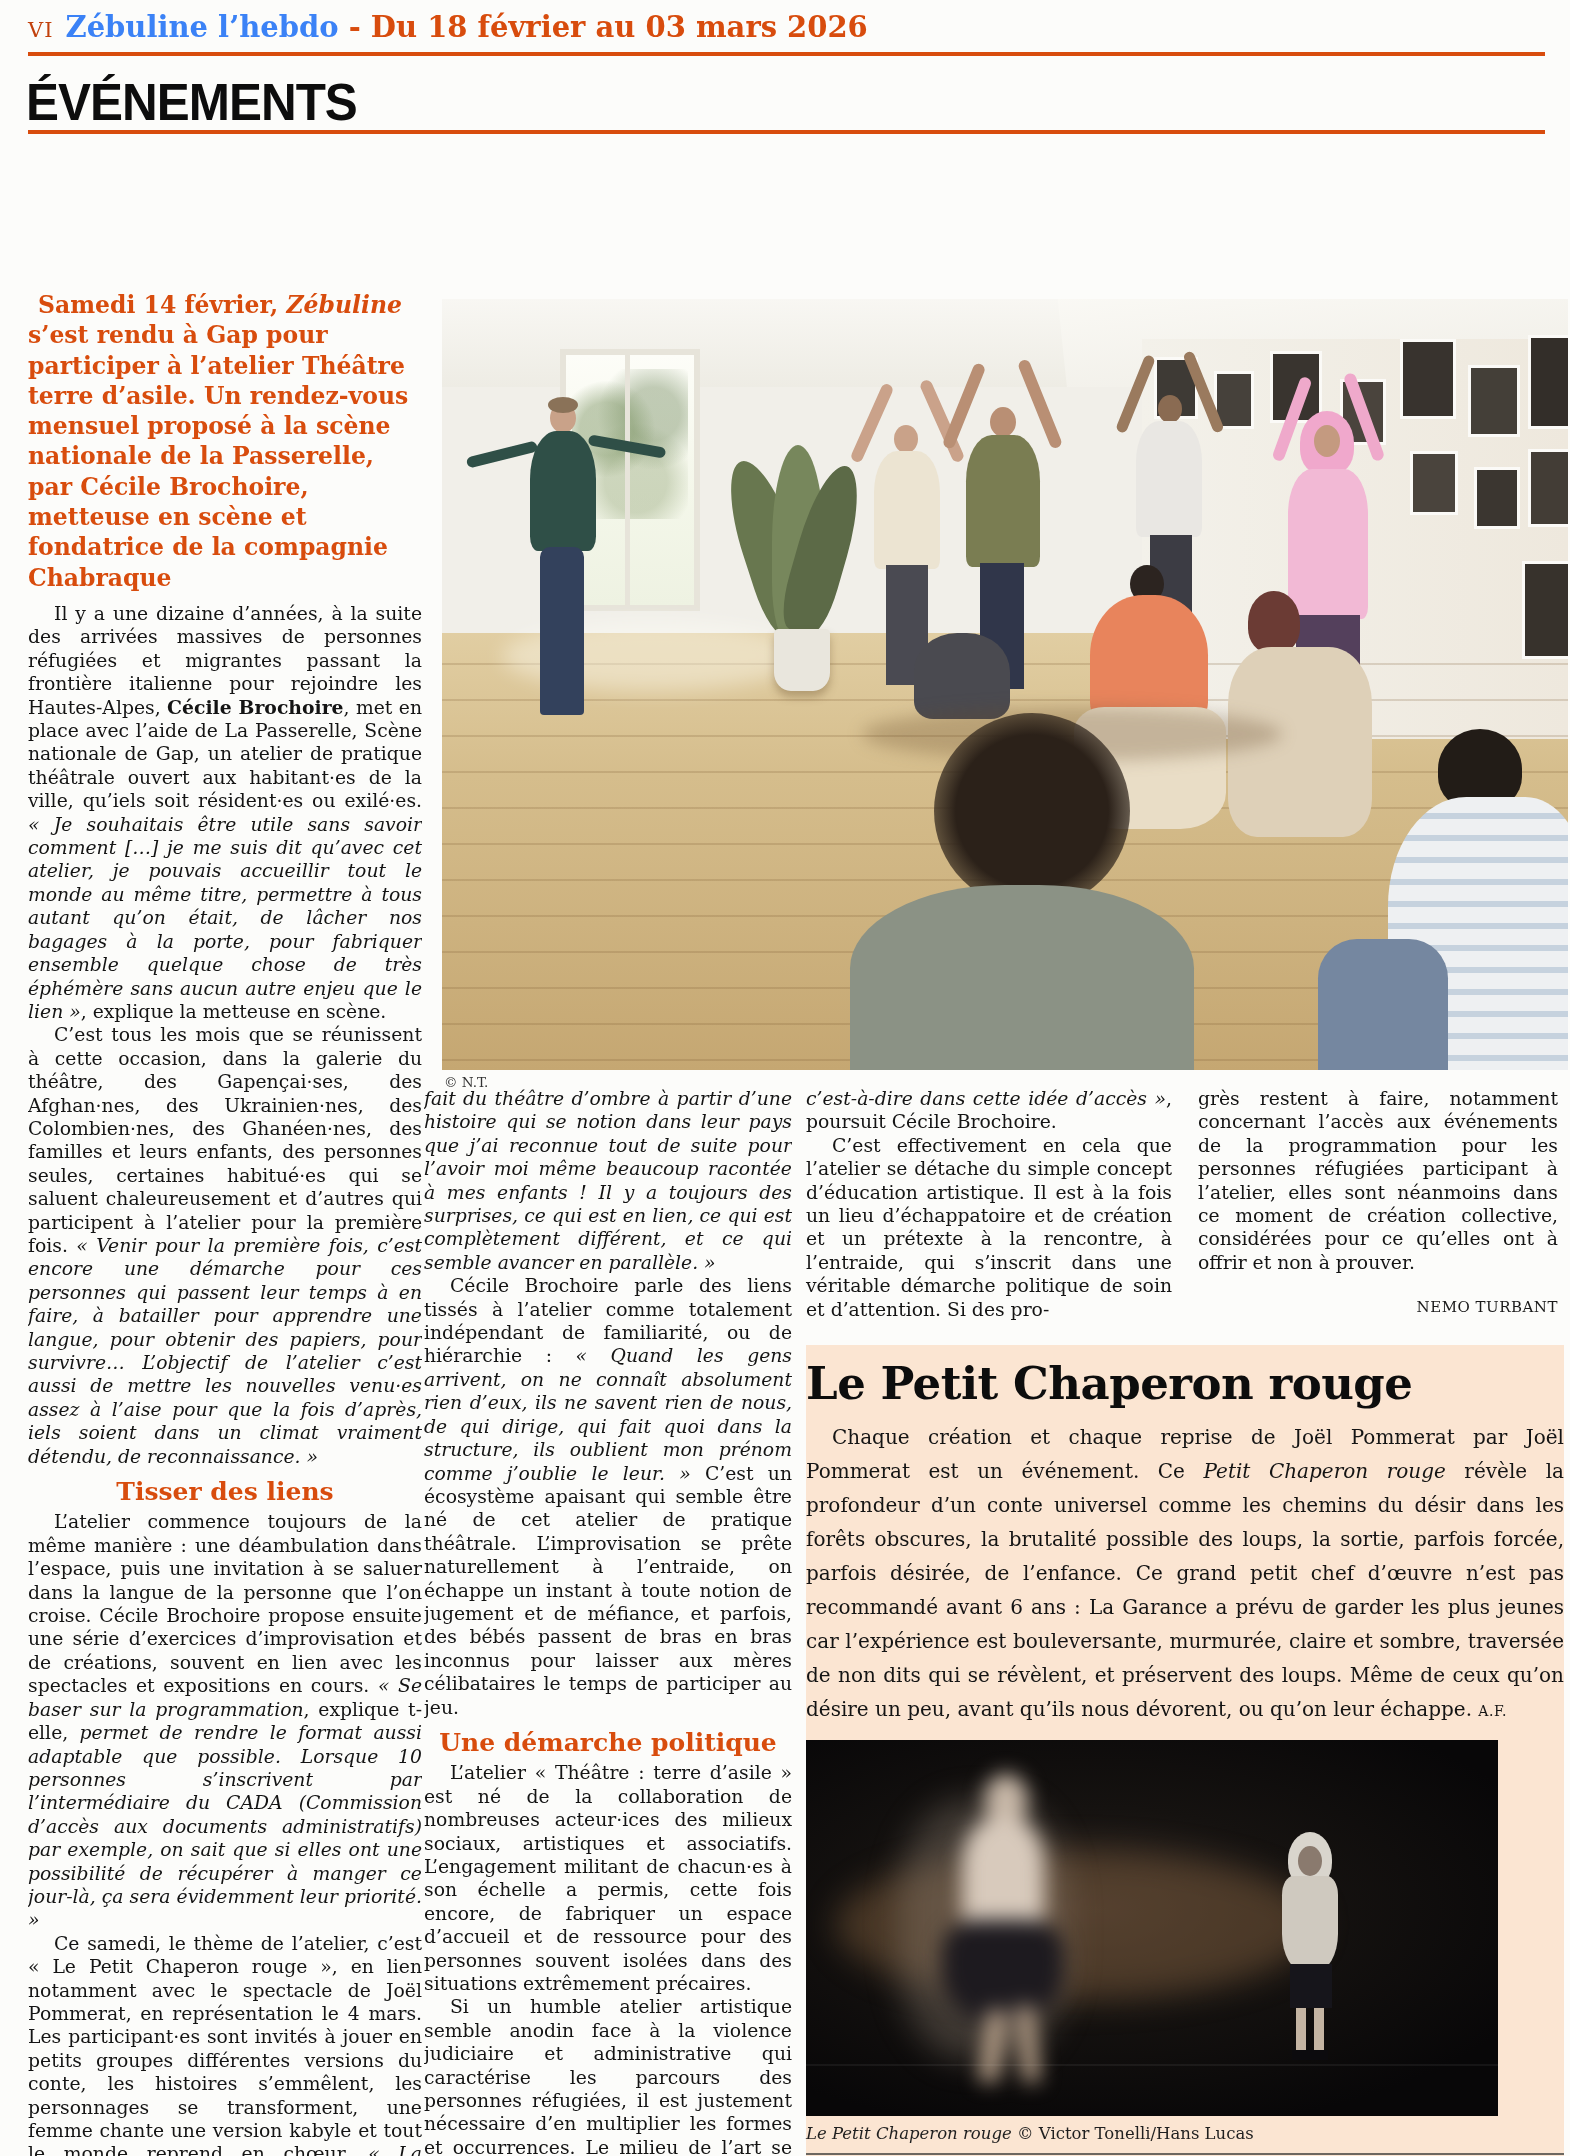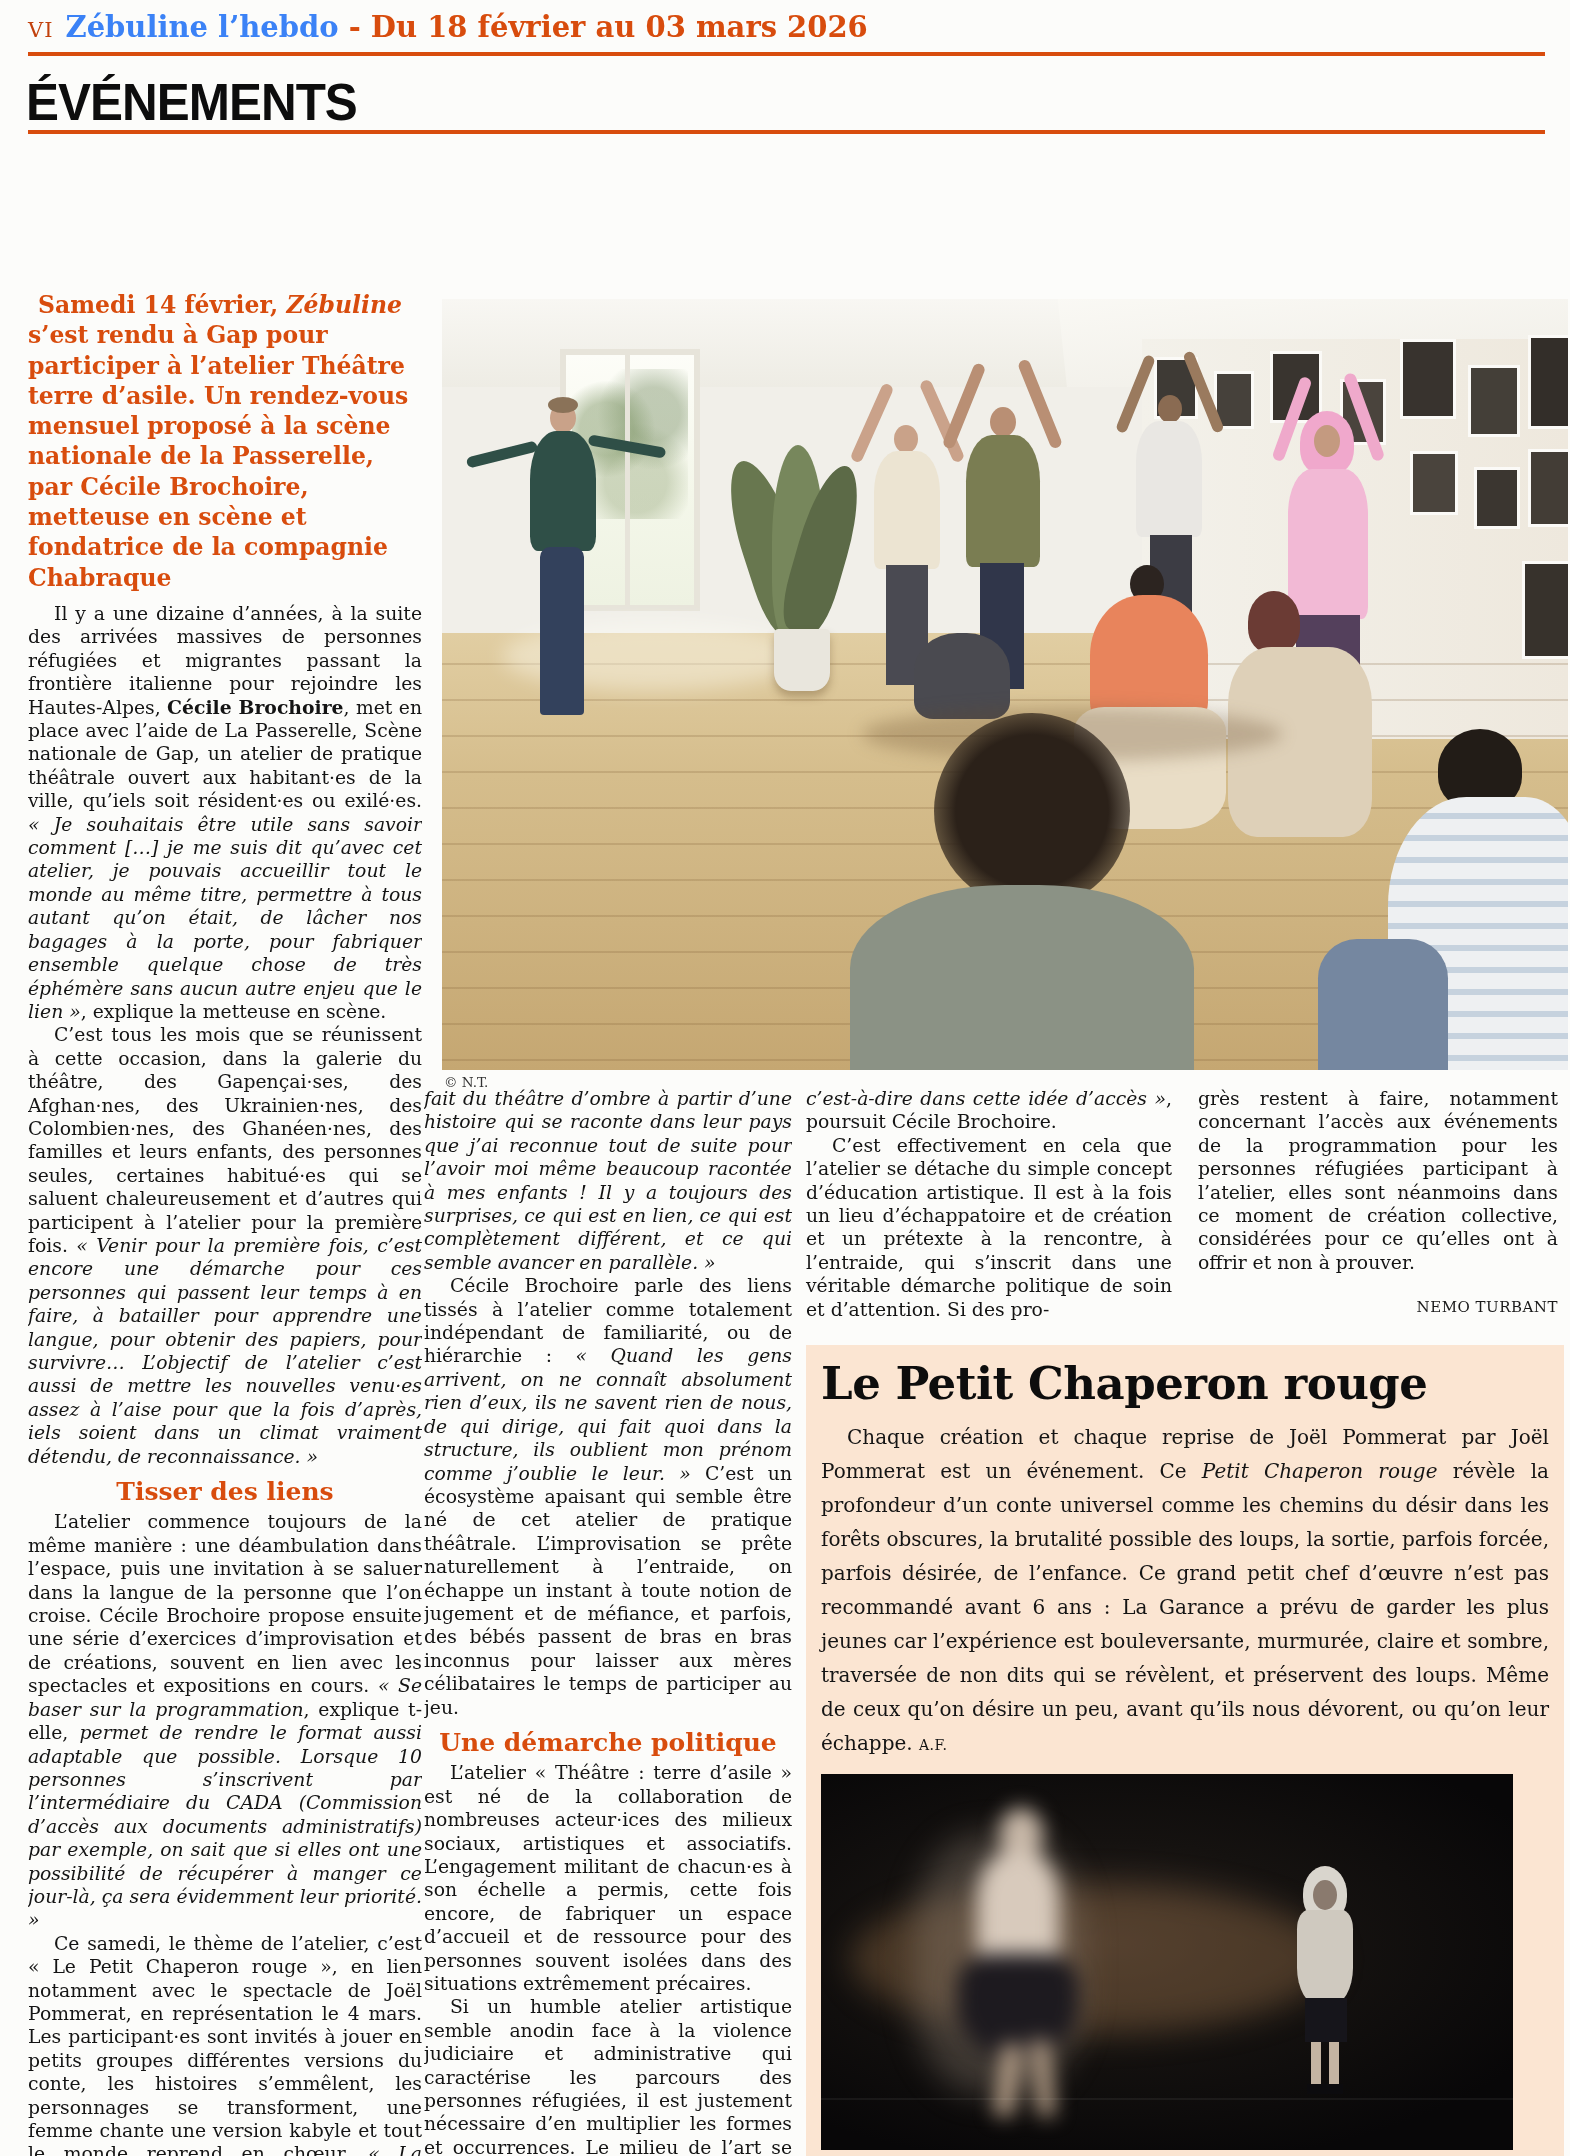--- a/index.html
+++ b/index.html
@@ -45,21 +45,21 @@
         background:repeating-linear-gradient(180deg,rgba(0,0,0,0) 0 34px,rgba(118,84,44,.2) 34px 36px);}
 
   
   .photo2{position:relative;margin-top:12px;width:692px;height:376px;overflow:hidden;
         background:radial-gradient(ellipse 70% 60% at 42% 45%,#2a2320 0%,#151210 45%,#080708 100%);}
   .blur10{filter:blur(10px);}
   .blur16{filter:blur(16px);}
 
   
   .panel{left:806px;top:1345px;width:758px;height:811px;background:#fbe5d2;
-        padding:10px 15px;box-sizing:border-box;}
+        padding:10px 0;box-sizing:border-box;}
   .panel-headline{font-weight:bold;font-size:45px;letter-spacing:-.5px;color:#0d0d0d;margin:2px 0 10px;}
   .panel-body{font-size:20px;line-height:34px;text-align:justify;}
   .caption{margin-top:8px;font-size:16.5px;color:#1f1f1f;}
   .panel-rule{margin-top:10px;border-top:2px solid #6d6760;}
   .panel-date{margin-top:12px;text-align:right;font-size:19px;color:#e0714d;}
   .panel-venue{margin-top:2px;text-align:right;font-size:19px;color:#161616;}
 </style>
 </head>
 <body>
 
@@ -158,21 +158,21 @@
       </div>
     <div class="subhead">Tisser des liens</div>
     <div>
         <p class="para ind"><span>L’atelier commence toujours de la même manière : une déambulation dans l’espace, puis une invitation à se saluer dans la langue de la personne que l’on croise. Cécile Brochoire propose ensuite une série d’exercices d’improvisation et de créations, souvent en lien avec les spectacles et expositions en cours. </span><span class="it">« Se baser sur la programmation</span><span>, explique t-elle, </span><span class="it">permet de rendre le format aussi adaptable que possible. Lorsque 10 personnes s’inscrivent par l’intermédiaire du CADA (Commission d’accès aux documents administratifs) par exemple, on sait que si elles ont une possibilité de récupérer à manger ce jour-là, ça sera évidemment leur priorité. »</span></p>
         <p class="para ind"><span>Ce samedi, le thème de l’atelier, c’est « Le Petit Chaperon rouge », en lien notamment avec le spectacle de Joël Pommerat, en représentation le 4 mars. Les participant·es sont invités à jouer en petits groupes différentes versions du conte, les histoires s’emmêlent, les personnages se transforment, une femme chante une version kabyle et tout le monde reprend en chœur. </span><span class="it">« La création, c’est d’abord une mise en lien des imaginaires, des réalités, des cultures. La dernière fois, deux jeunes ukrainiens ont</span></p>
       </div>
   </div>
 
   <div class="abs col col2">
     <div>
-        <p class="para"><span class="it">fait du théâtre d’ombre à partir d’une histoire qui se raconte dans leur pays que j’ai reconnue tout de suite pour l’avoir moi même beaucoup racontée à mes enfants ! Il y a toujours des surprises, ce qui est en lien, ce qui est complètement différent, et ce qui semble avancer en parallèle. »</span></p>
+        <p class="para"><span class="it">fait du théâtre d’ombre à partir d’une histoire qui se notion dans leur pays que j’ai reconnue tout de suite pour l’avoir moi même beaucoup racontée à mes enfants ! Il y a toujours des surprises, ce qui est en lien, ce qui est complètement différent, et ce qui semble avancer en parallèle. »</span></p>
         <p class="para ind"><span>Cécile Brochoire parle des liens tissés à l’atelier comme totalement indépendant de familiarité, ou de hiérarchie : </span><span class="it">« Quand les gens arrivent, on ne connaît absolument rien d’eux, ils ne savent rien de nous, de qui dirige, qui fait quoi dans la structure, ils oublient mon prénom comme j’oublie le leur. »</span><span> C’est un écosystème apaisant qui semble être né de cet atelier de pratique théâtrale. L’improvisation se prête naturellement à l’entraide, on échappe un instant à toute notion de jugement et de méfiance, et parfois, des bébés passent de bras en bras inconnus pour laisser aux mères célibataires le temps de participer au jeu.</span></p>
       </div>
     <div class="subhead">Une démarche politique</div>
     <div>
         <p class="para ind"><span>L’atelier « Théâtre : terre d’asile » est né de la collaboration de nombreuses acteur·ices des milieux sociaux, artistiques et associatifs. L’engagement militant de chacun·es à son échelle a permis, cette fois encore, de fabriquer un espace d’accueil et de ressource pour des personnes souvent isolées dans des situations extrêmement précaires.</span></p>
         <p class="para ind"><span>Si un humble atelier artistique semble anodin face à la violence judiciaire et administrative qui caractérise les parcours des personnes réfugiées, il est justement nécessaire d’en multiplier les formes et occurrences. Le milieu de l’art se doit d’entrer dans une considération politique de ce qu’implique l’introduction d’un public amateur à une pratique artistique. </span></p>
       </div>
   </div>
 
   <div class="abs col col4">

